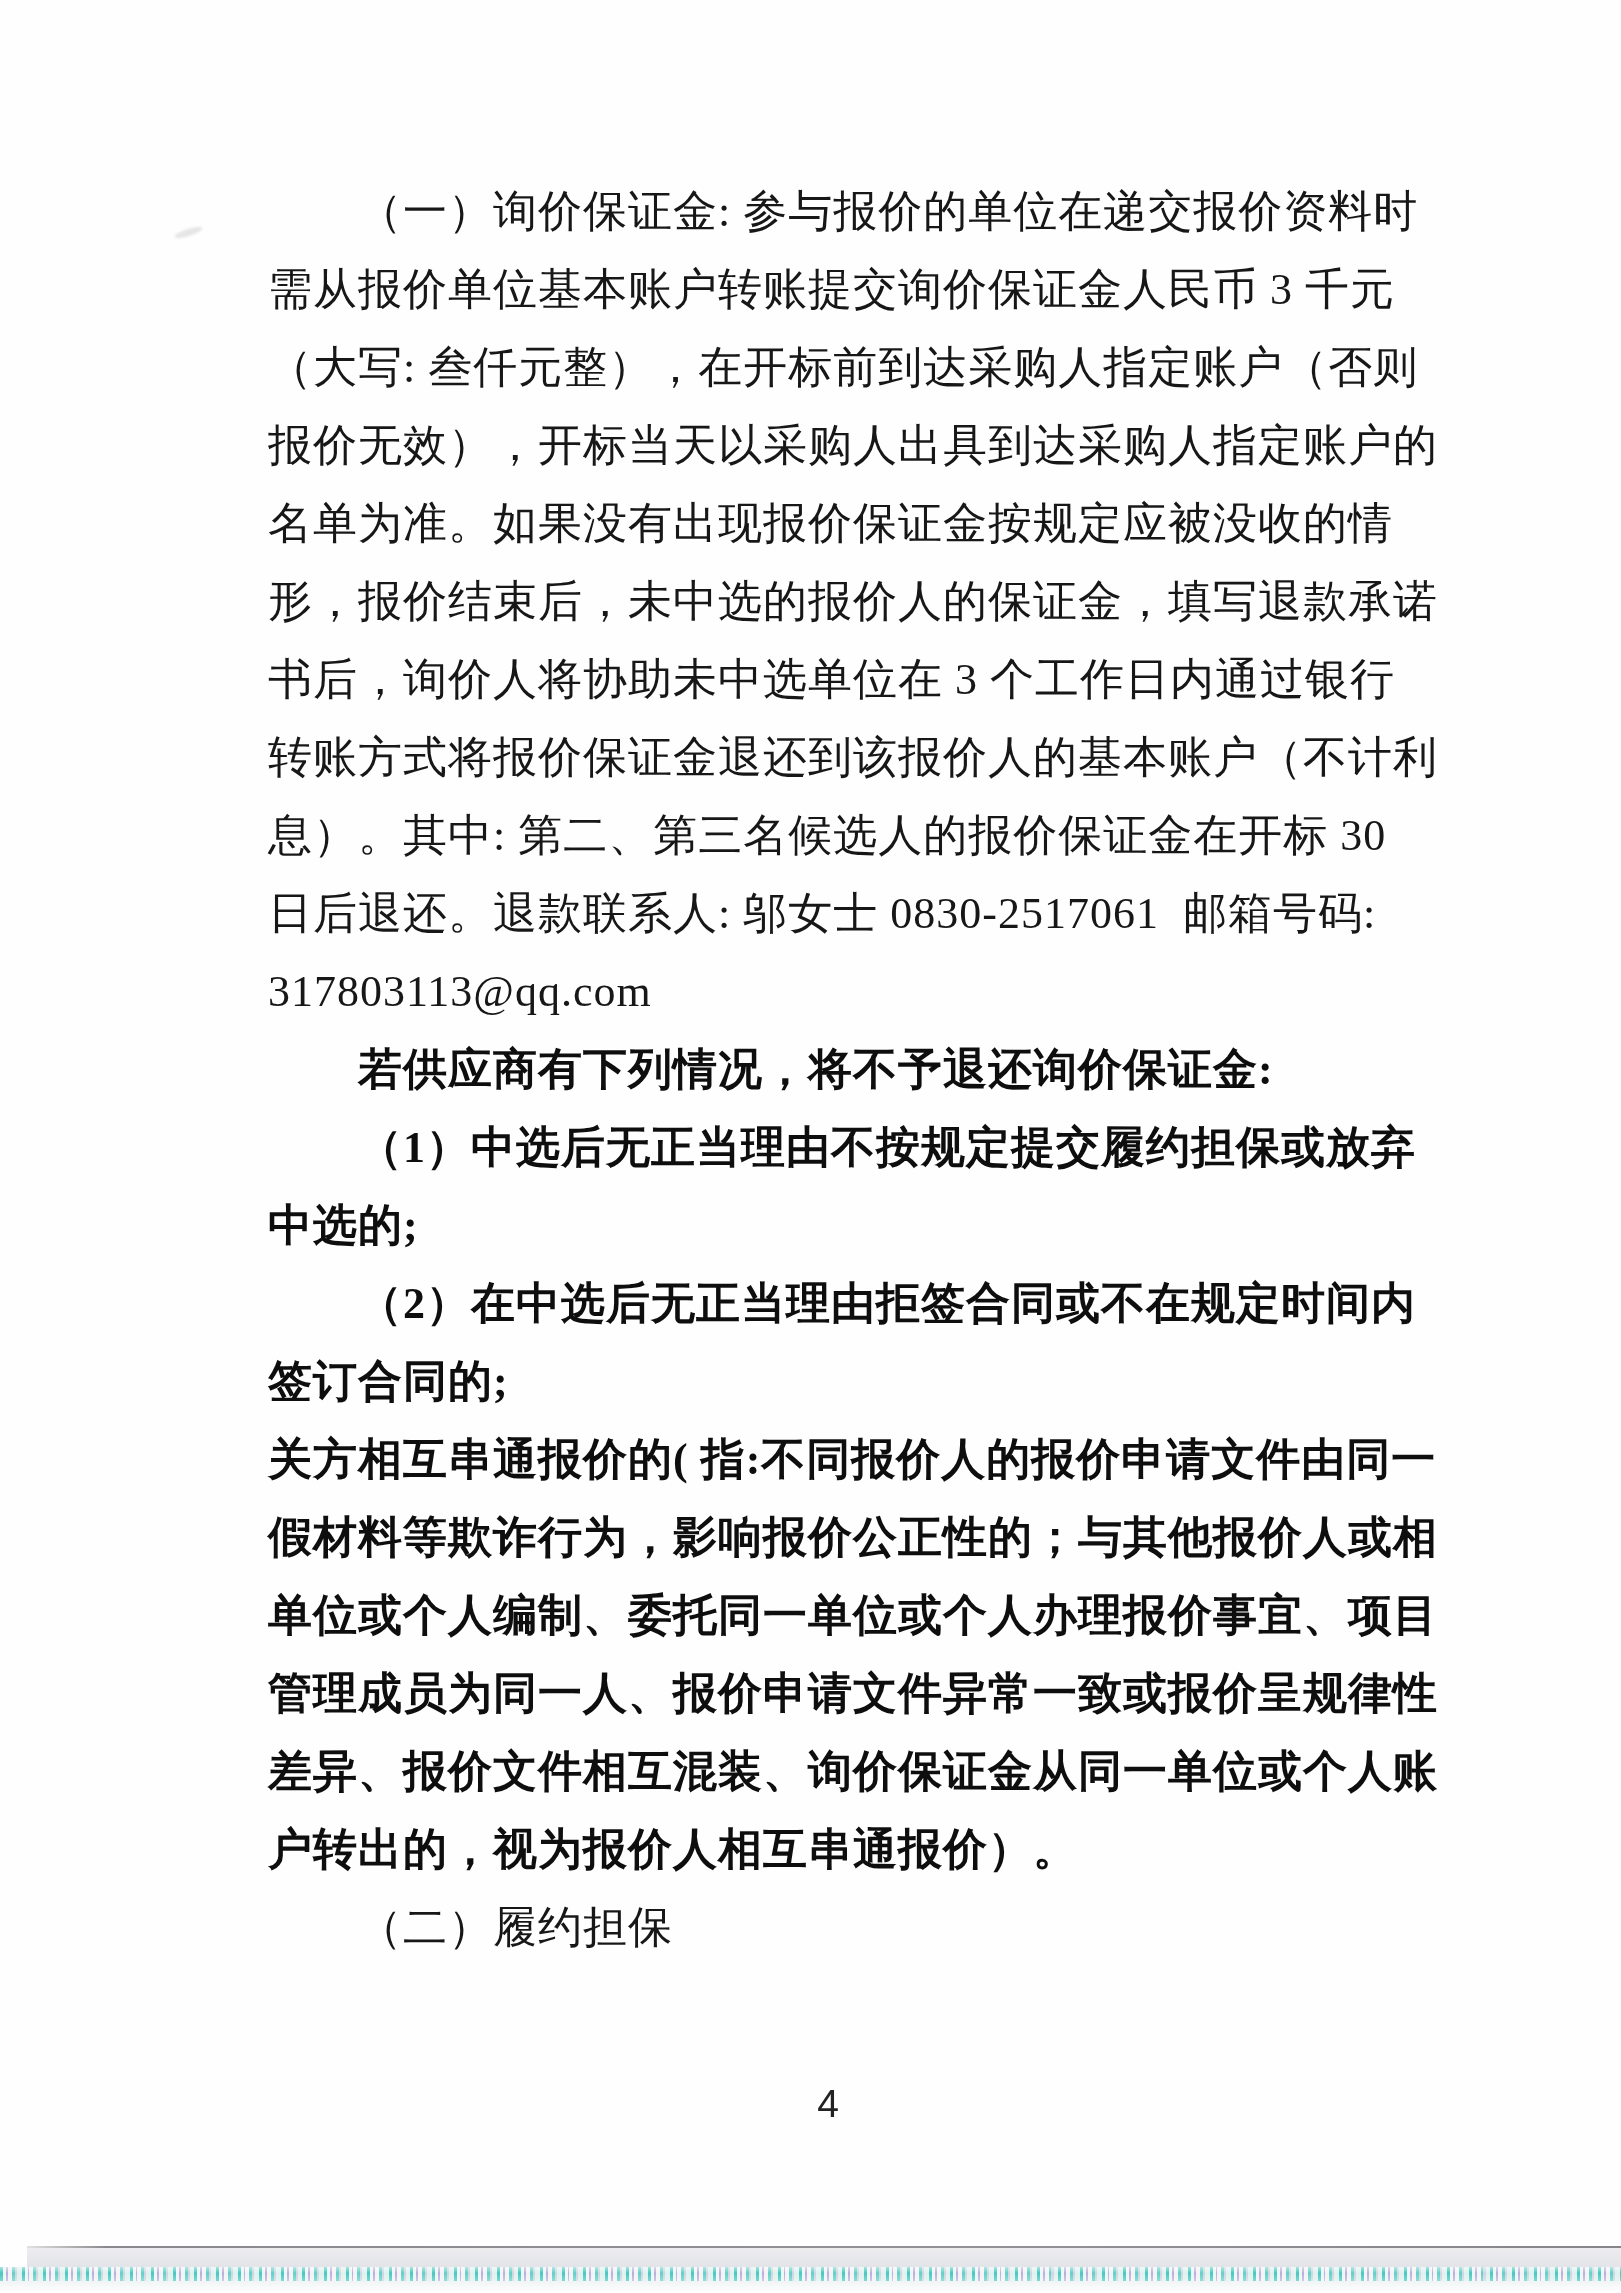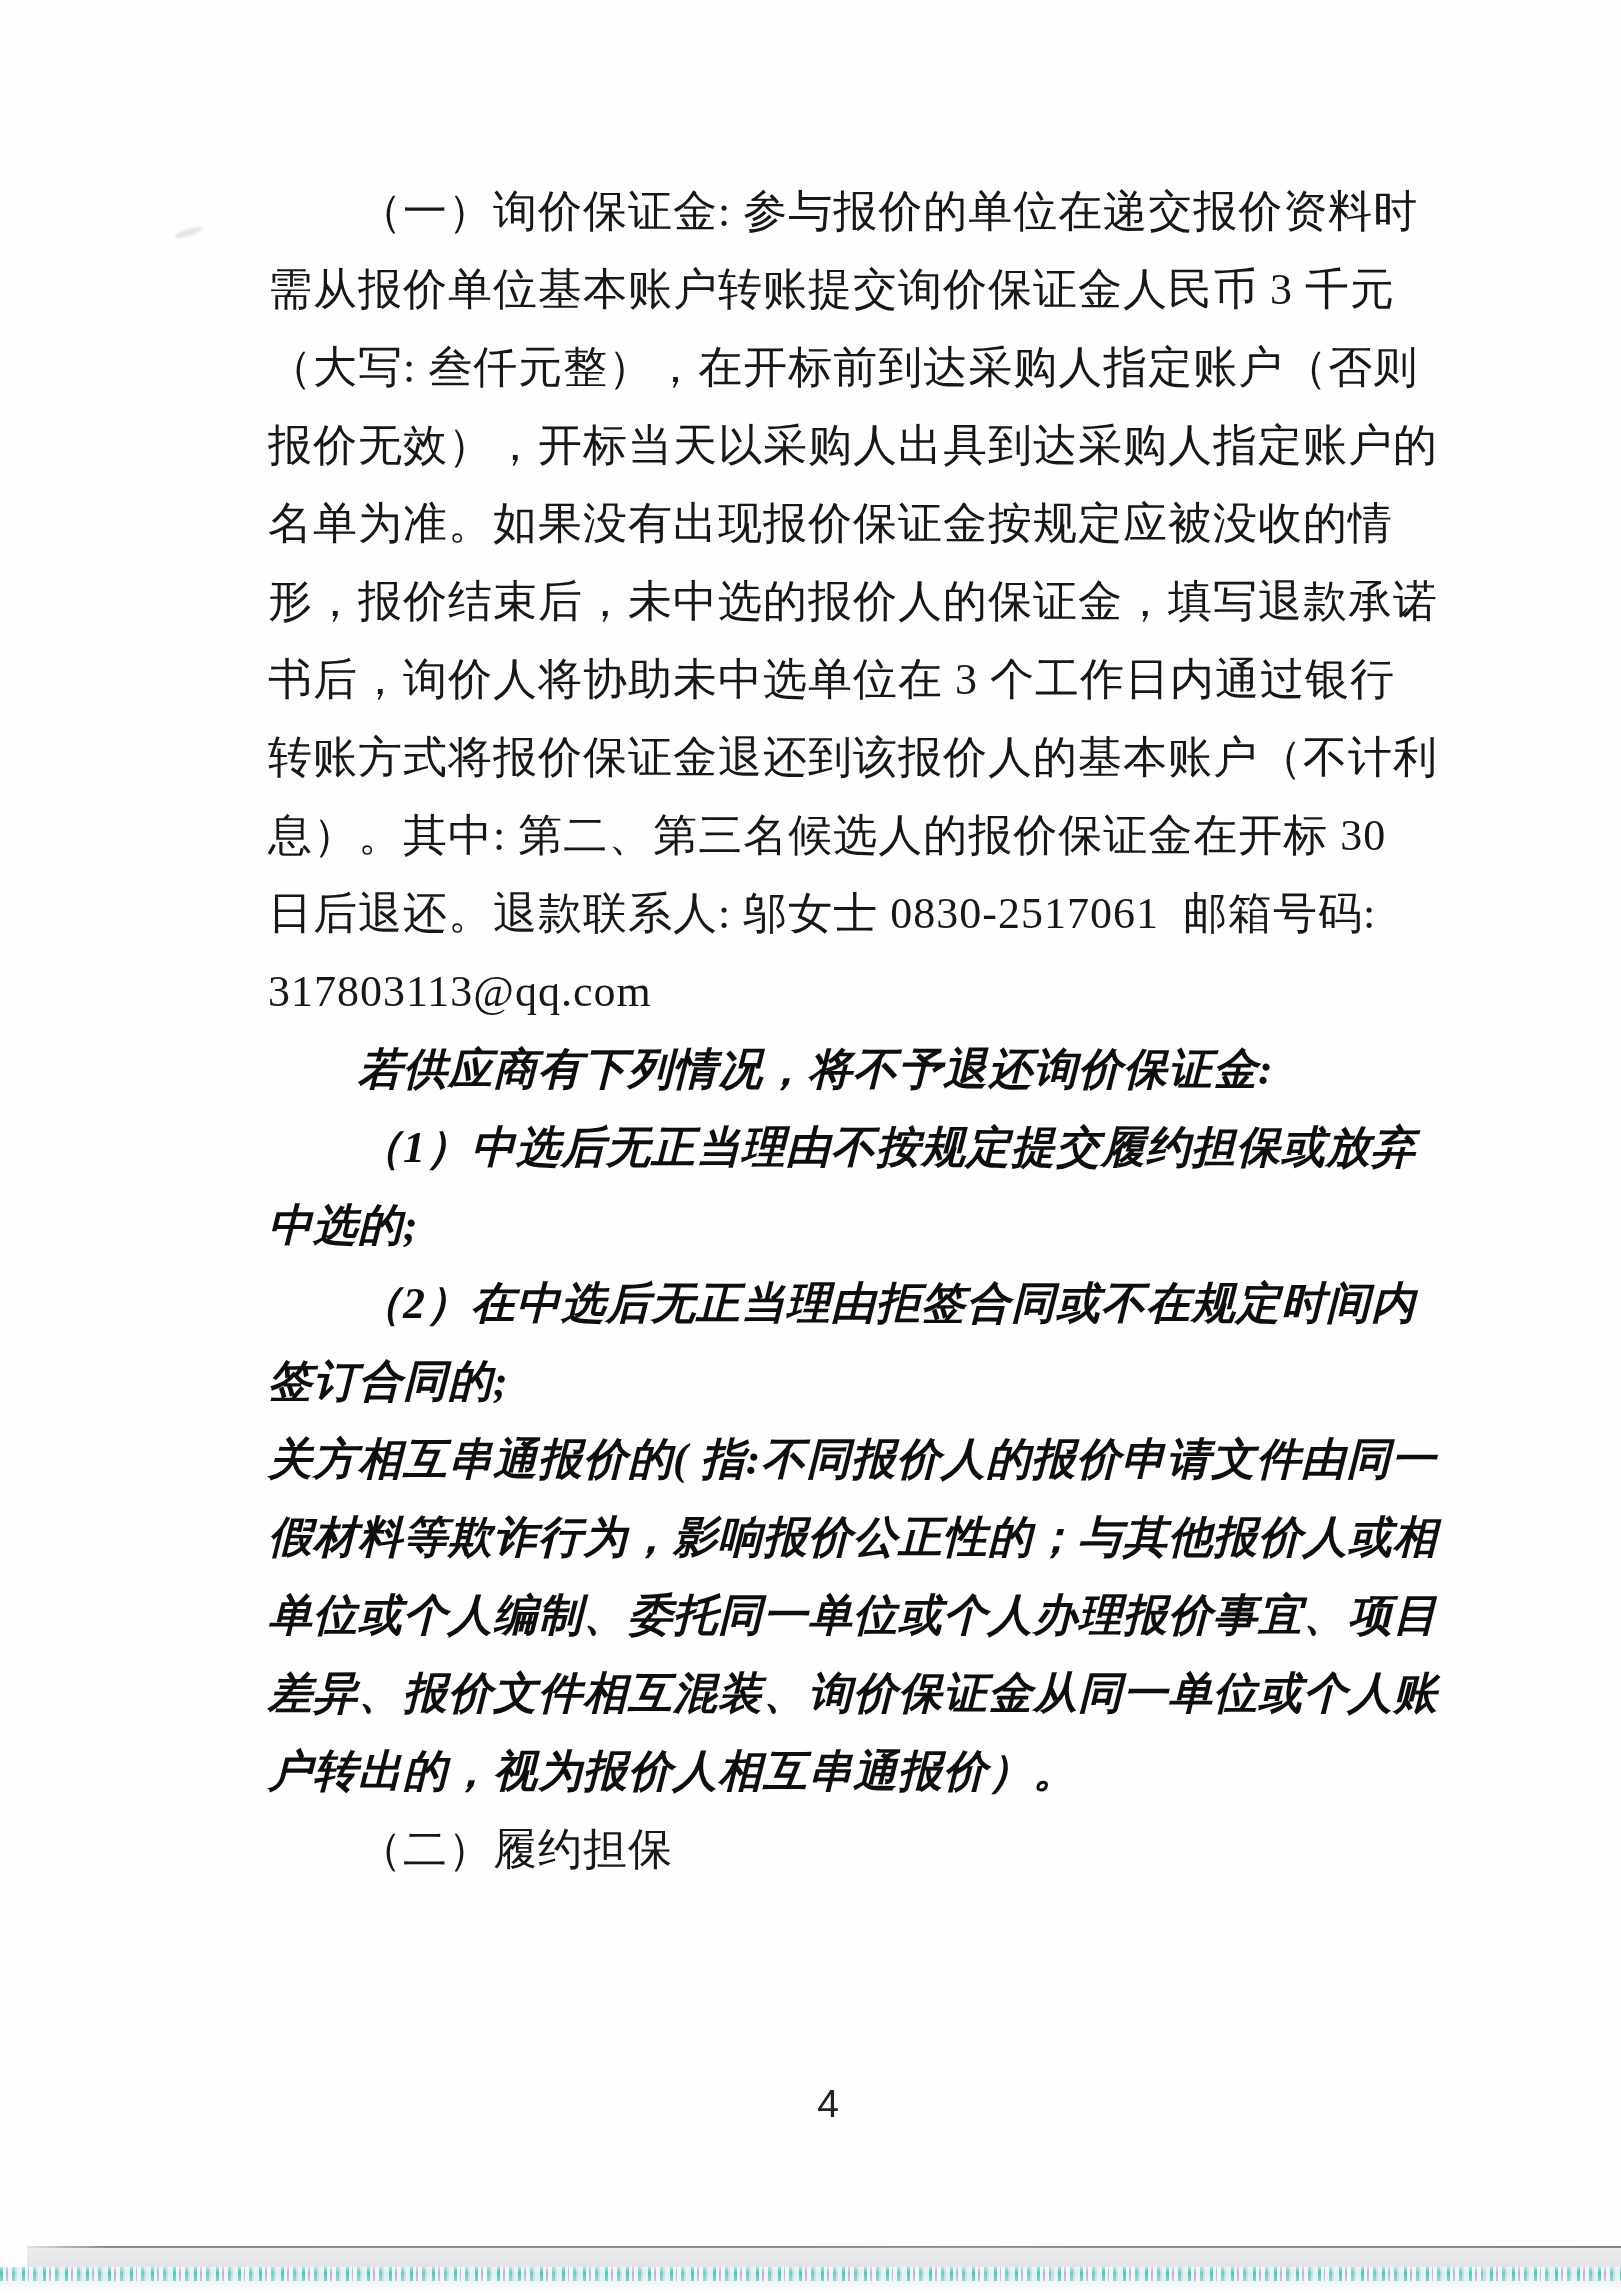--- a/index.html
+++ b/index.html
@@ -19,21 +19,21 @@
   .line {
     height: 78px;
     line-height: 78px;
     font-size: 44px;
     letter-spacing: 1px;
     white-space: pre;
     color: #171717;
     text-align: left;
     margin-left: 11px;
   }
-  .line.b { font-weight: bold; color: #0e0e0e; font-style: italic; }
+  .line.b { font-weight: bold; color: #0e0e0e; }
   .line.ind { padding-left: 90px; }
 
   
   .page-num {
     position: absolute;
     top: 2082px; left: 0;
     width: 1621px;
     text-align: center;
     transform: translateX(17.6px);
     font-family: "Liberation Sans", "DejaVu Sans", sans-serif;
@@ -108,20 +108,21 @@
       <div class="line">日后退还。退款联系人: 邬女士 0830-2517061  邮箱号码:</div>
       <div class="line">317803113@qq.com</div>
       <div class="line b ind">若供应商有下列情况，将不予退还询价保证金:</div>
       <div class="line b ind">（1）中选后无正当理由不按规定提交履约担保或放弃</div>
       <div class="line b">中选的;</div>
       <div class="line b ind">（2）在中选后无正当理由拒签合同或不在规定时间内</div>
       <div class="line b">签订合同的;</div>
       <div class="line b">关方相互串通报价的( 指:不同报价人的报价申请文件由同一</div>
       <div class="line b">假材料等欺诈行为，影响报价公正性的；与其他报价人或相</div>
       <div class="line b">单位或个人编制、委托同一单位或个人办理报价事宜、项目</div>
+      <div class="line b">管理成员为同一人、报价申请文件异常一致或报价呈规律性</div>
       <div class="line b">差异、报价文件相互混装、询价保证金从同一单位或个人账</div>
       <div class="line b">户转出的，视为报价人相互串通报价）。</div>
       <div class="line ind">（二）履约担保</div>
     </div>
 
   <div class="page-num">4</div>
 
   <div class="scan-divider"></div>
   <div class="scan-band"></div>
   <div class="scan-noise"></div>

